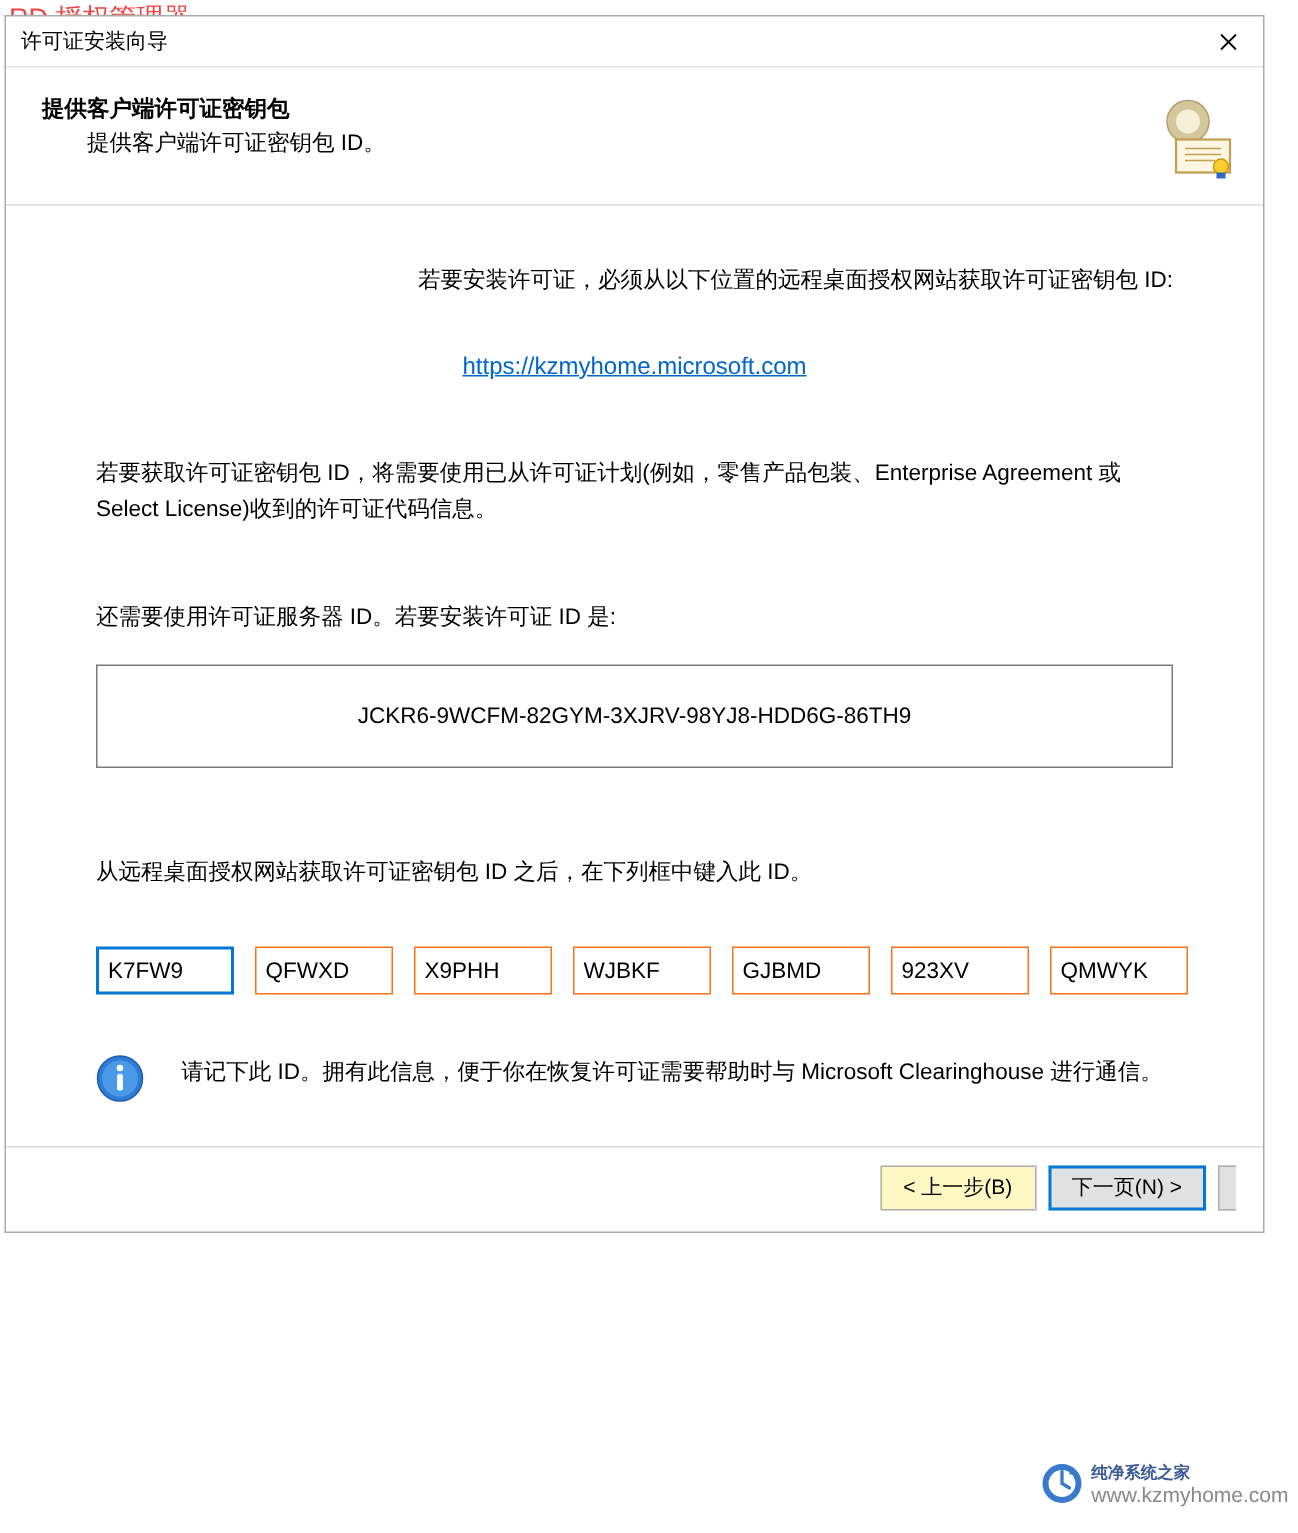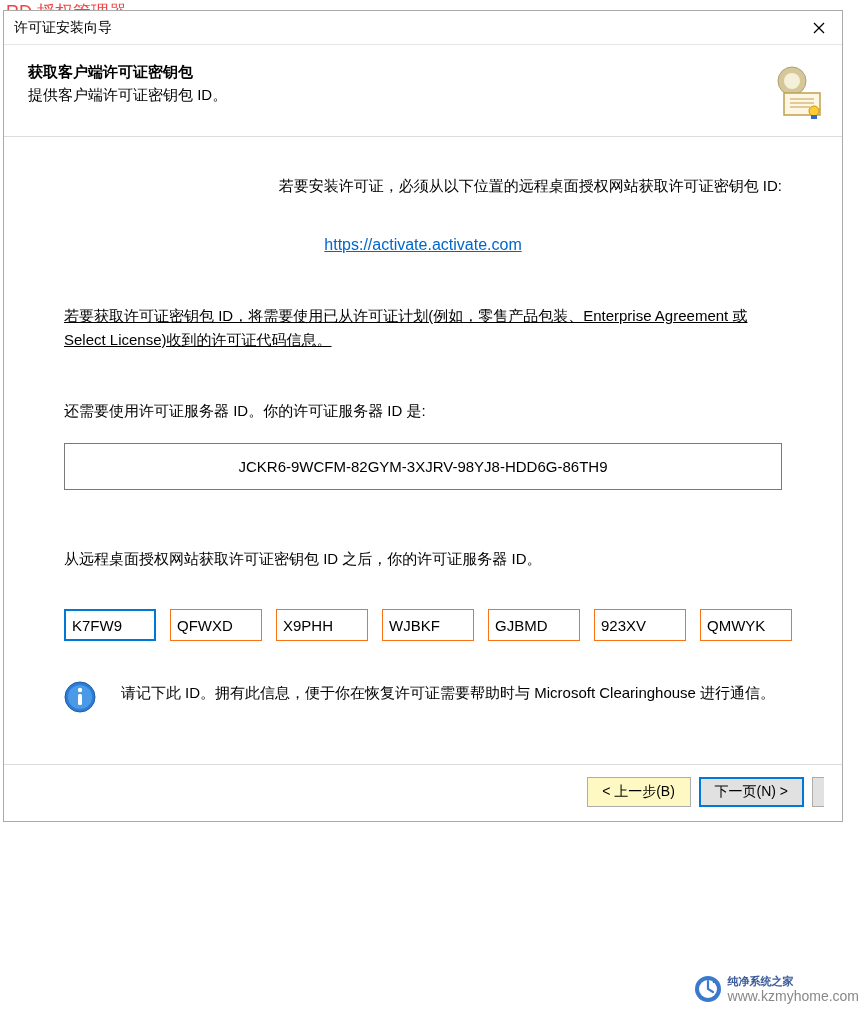--- a/index.html
+++ b/index.html
@@ -67,20 +67,21 @@
       border-bottom: 1px solid #dcdcdc;
       min-height: 92px;
     }
     .header .h-title {
       font-weight: bold;
       font-size: 15px;
       margin-bottom: 4px;
     }
     .header .h-sub {
       font-size: 15px;
+      margin-left: 30px;
     }
     .header-icon {
       position: absolute;
       right: 16px;
       top: 18px;
       width: 56px;
       height: 56px;
     }
     .content {
       padding: 30px 60px 20px 60px;
@@ -97,28 +98,27 @@
       margin-bottom: 50px;
     }
     .link-row a {
       color: #0066cc;
       text-decoration: underline;
       font-size: 16px;
     }
     .instr2 {
       margin-bottom: 50px;
       line-height: 1.6;
-      text-decoration: underline;
     }
     .instr3 {
       margin-bottom: 22px;
     }
     .server-id-box {
       border: 1px solid #7a7a7a;
-      padding: 14px 10px;
+      padding: 25px 10px;
       text-align: center;
       font-size: 15px;
       margin-bottom: 60px;
     }
     .instr4 {
       margin-bottom: 40px;
     }
     .key-inputs {
       display: flex;
       gap: 14px;
@@ -217,48 +217,48 @@
     <span class="title">许可证安装向导</span>
     <div class="close-btn">
       <svg viewBox="0 0 12 12">
         <line x1="1" y1="1" x2="11" y2="11" stroke="#000" stroke-width="1.2"></line>
         <line x1="11" y1="1" x2="1" y2="11" stroke="#000" stroke-width="1.2"></line>
       </svg>
     </div>
   </div>
 
   <div class="header">
-    <div class="h-title">获取客户端许可证密钥包</div>
+    <div class="h-title">提供客户端许可证密钥包</div>
     <div class="h-sub">提供客户端许可证密钥包 ID。</div>
     <svg class="header-icon" viewBox="0 0 56 56">
       <ellipse cx="22" cy="18" rx="14" ry="14" fill="#d4c89a" stroke="#b0a070" stroke-width="1"></ellipse>
       <ellipse cx="22" cy="18" rx="8" ry="8" fill="#f5f0d8"></ellipse>
       <rect x="14" y="30" width="36" height="22" fill="#fdf6e3" stroke="#c0a050" stroke-width="1.5"></rect>
       <line x1="20" y1="36" x2="44" y2="36" stroke="#c0a050" stroke-width="1"></line>
       <line x1="20" y1="40" x2="44" y2="40" stroke="#c0a050" stroke-width="1"></line>
       <line x1="20" y1="44" x2="40" y2="44" stroke="#c0a050" stroke-width="1"></line>
       <circle cx="44" cy="48" r="5" fill="#ffcc33" stroke="#cc9900" stroke-width="1"></circle>
       <path d="M41 52 L41 58 L44 56 L47 58 L47 52 Z" fill="#3366cc"></path>
     </svg>
   </div>
 
   <div class="content">
     <div class="instr1">若要安装许可证，必须从以下位置的远程桌面授权网站获取许可证密钥包 ID:</div>
 
     <div class="link-row">
-      <a>https://activate.activate.com</a>
+      <a>https://kzmyhome.microsoft.com</a>
     </div>
 
     <div class="instr2">若要获取许可证密钥包 ID，将需要使用已从许可证计划(例如，零售产品包装、Enterprise Agreement 或 Select License)收到的许可证代码信息。</div>
 
-    <div class="instr3">还需要使用许可证服务器 ID。你的许可证服务器 ID 是:</div>
+    <div class="instr3">还需要使用许可证服务器 ID。若要安装许可证 ID 是:</div>
 
     <div class="server-id-box">JCKR6-9WCFM-82GYM-3XJRV-98YJ8-HDD6G-86TH9</div>
 
-    <div class="instr4">从远程桌面授权网站获取许可证密钥包 ID 之后，你的许可证服务器 ID。</div>
+    <div class="instr4">从远程桌面授权网站获取许可证密钥包 ID 之后，在下列框中键入此 ID。</div>
 
     <div class="key-inputs">
       <input type="text" value="K7FW9" style="">
       <input type="text" value="QFWXD" style="">
       <input type="text" value="X9PHH" style="">
       <input type="text" value="WJBKF" style="">
       <input type="text" value="GJBMD" style="">
       <input type="text" value="923XV" style="">
       <input type="text" value="QMWYK" style="">
     </div>

